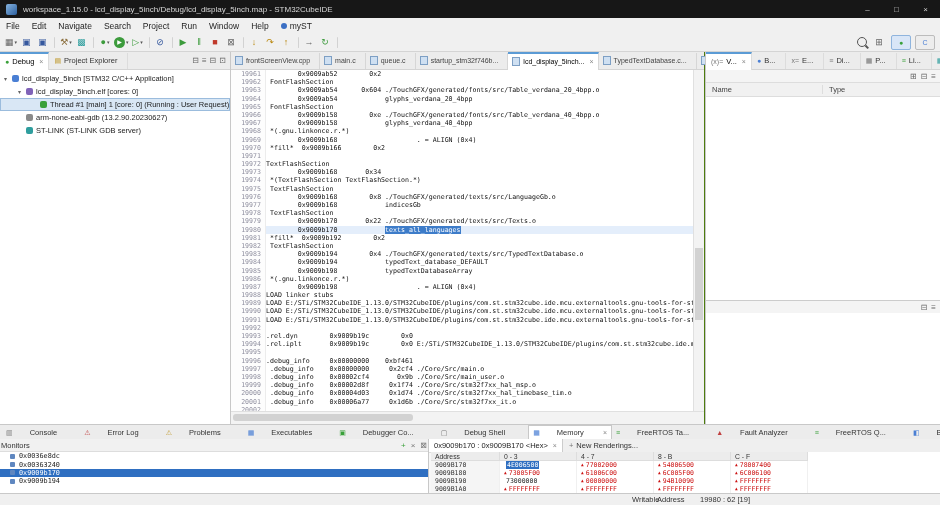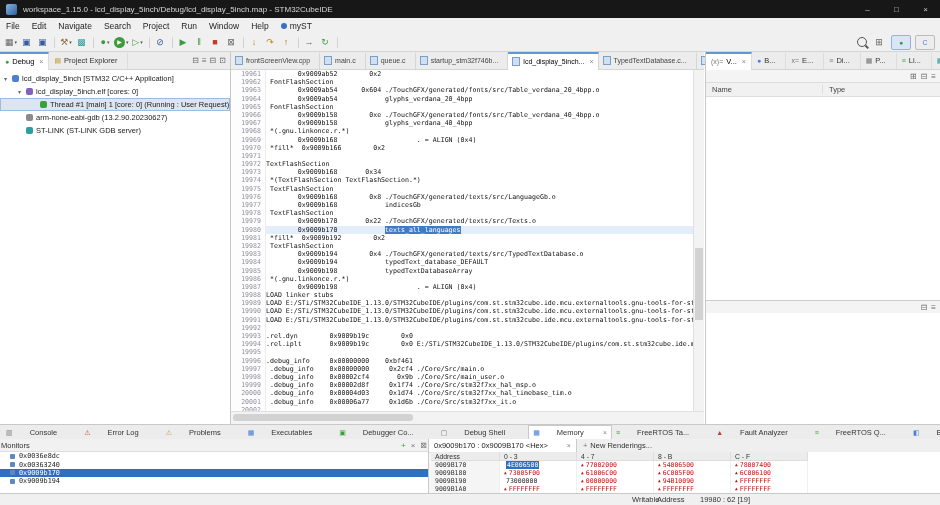--- a/index.html
+++ b/index.html
@@ -1,17 +1,17 @@
 <!DOCTYPE html>
 <html><head>
 <meta charset="utf-8">
 <style>
   html,body{margin:0;padding:0}
   body{width:940px;height:505px;overflow:hidden;background:#e8e8e8;font-family:"Liberation Sans",sans-serif}
-  #win{position:relative;width:940px;height:505px;background:#ffffff;overflow:hidden;font-size:8px;color:#1e1e1e}
+  #win{position:relative;width:940px;height:505px;background:#4d7c0f;overflow:hidden;font-size:8px;color:#1e1e1e}
 
   
   .titlebar{position:absolute;top:0;left:0;right:0;height:18px;background:#171717;color:#d6d6d6;display:flex;align-items:center}
   .appico{width:11px;height:11px;margin:0 6px;border-radius:2px;background:linear-gradient(135deg,#86b4e0,#2c5f9e);flex:none}
   .wtitle{font-size:8px;white-space:nowrap;overflow:hidden}
   .wbtns{margin-left:auto;display:flex;height:18px}
   .wbtn{width:29px;display:flex;align-items:center;justify-content:center;font-size:8px;color:#cfcfcf}
 
   
   .menubar{position:absolute;top:18px;left:0;right:0;height:15px;background:#f0f0f0;display:flex;align-items:center;font-size:8.5px}
@@ -99,21 +99,21 @@
   .monitors{position:absolute;left:0;top:0;bottom:0;width:428px;border-right:1px solid #c8c8c8;background:#fff}
   .mhead{height:12px;display:flex;align-items:center;background:#f1f1f1;border-bottom:1px solid #ddd;font-size:7.5px;color:#333;padding:0 1px}
   .mhead .spacer{flex:1}
   .mico{font-size:8px;margin-left:5px}
   .mlist{position:absolute;top:13px;left:0;right:0;bottom:0;background:#fff;overflow:hidden}
   .mitem{display:flex;align-items:center;height:8.4px;padding-left:10px;font-family:"DejaVu Sans Mono",monospace;font-size:6.8px;color:#222;gap:4px}
   .mitem .chip{width:5px;height:5px;background:#5f87c0;border-radius:1px;flex:none}
   .mitem.selrow{background:#2f6fc1;color:#fff}
   .mempanel{position:absolute;left:429px;right:0;top:0;bottom:0;background:#f7f7f7}
   .memtabs{height:13px;display:flex;align-items:center;background:#efefef;border-bottom:1px solid #ddd;font-size:7.5px}
-  .memtab{display:flex;align-items:center;height:13px;padding:0 5px;background:#fff;border-right:1px solid #ccc;color:#222;gap:17px;white-space:nowrap}
+  .memtab{display:flex;align-items:center;height:13px;padding:0 5px;background:#fff;border-right:1px solid #ccc;color:#222;gap:3px;white-space:nowrap}
   .memtab-new{display:flex;align-items:center;padding:0 6px;color:#333;gap:3px;white-space:nowrap}
   .memtable{position:absolute;top:13px;left:2px;right:0;bottom:0;background:#fff;font-family:"DejaVu Sans Mono",monospace;font-size:6.5px;overflow:hidden}
   .mtr{display:flex;height:8px;line-height:8px}
   .mtr.head{height:9px;line-height:9px}
   .mth{background:#ececec;color:#333;font-family:"Liberation Sans",sans-serif;font-size:6.8px;border-right:1px solid #ddd;border-bottom:1px solid #ddd;padding-left:4px}
   .mtd{border-right:1px solid #f0f0f0;padding-left:4px;display:flex;align-items:center;gap:2px}
   .w-addr{width:64px;flex:none}.w-val{width:72px;flex:none}
   .maddr{background:#f5f5f5;color:#333}
   .chmark{color:#cc1111;font-size:4.5px}
   .changed .mv{color:#cc1111}

